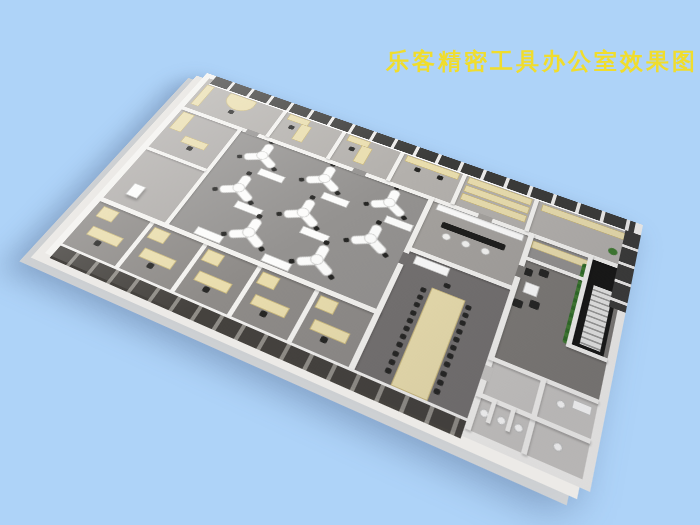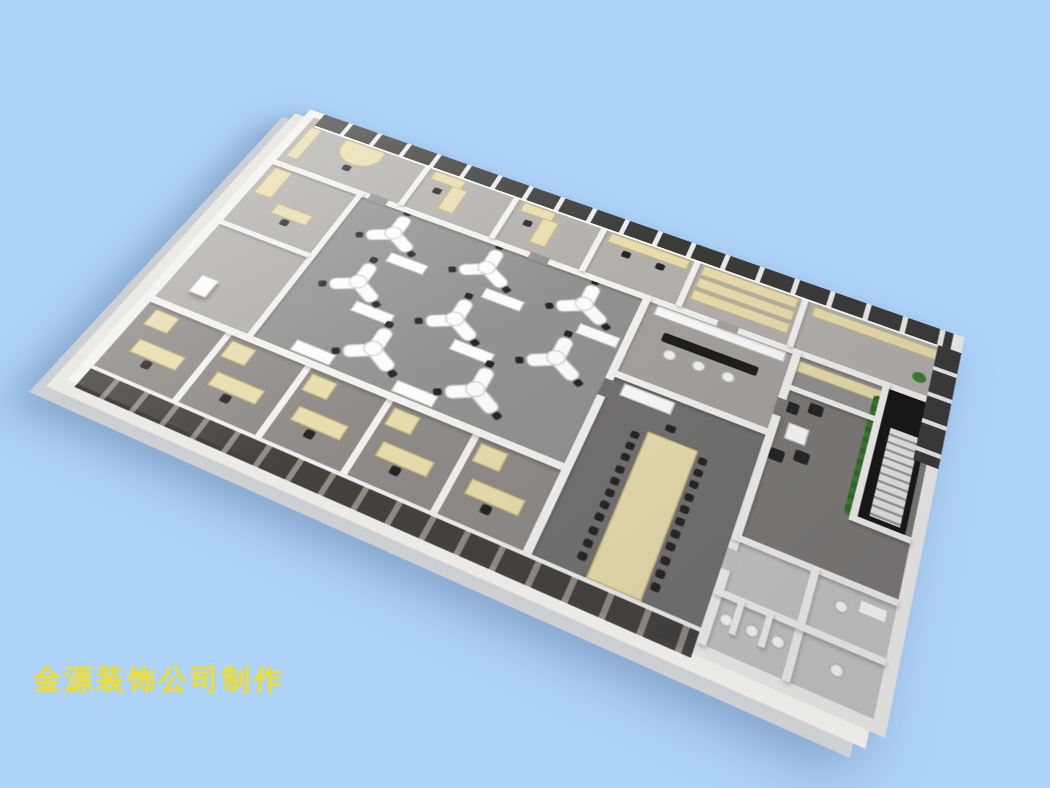--- a/index.html
+++ b/index.html
@@ -297,14 +297,14 @@
         <div class="fur cream" style="left: 209.2px; top: 250px; width: 18px; height: 14px;"></div>
         <div class="fur cream" style="left: 215.2px; top: 278px; width: 36px; height: 11px;"></div>
         <div class="chair" style="left: 229.2px; top: 292px; width: 7px; height: 7px;"></div>
         <div class="fl" style="left: 265.6px; top: 246px; width: 64.4px; height: 76px; background: rgb(142, 139, 136); z-index: 4; border-left: 5px solid var(--wall-white);"></div>
         <div class="fur cream" style="left: 273.6px; top: 250px; width: 18px; height: 14px;"></div>
         <div class="fur cream" style="left: 279.6px; top: 278px; width: 36px; height: 11px;"></div>
         <div class="chair" style="left: 293.6px; top: 292px; width: 7px; height: 7px;"></div>
       </div>
   </div>
 
-  <div class="credit-text">金源装饰公司制作</div>
+  <div class="title-text">乐客精密工具办公室效果图</div>
 </div>
 
 </body></html>

